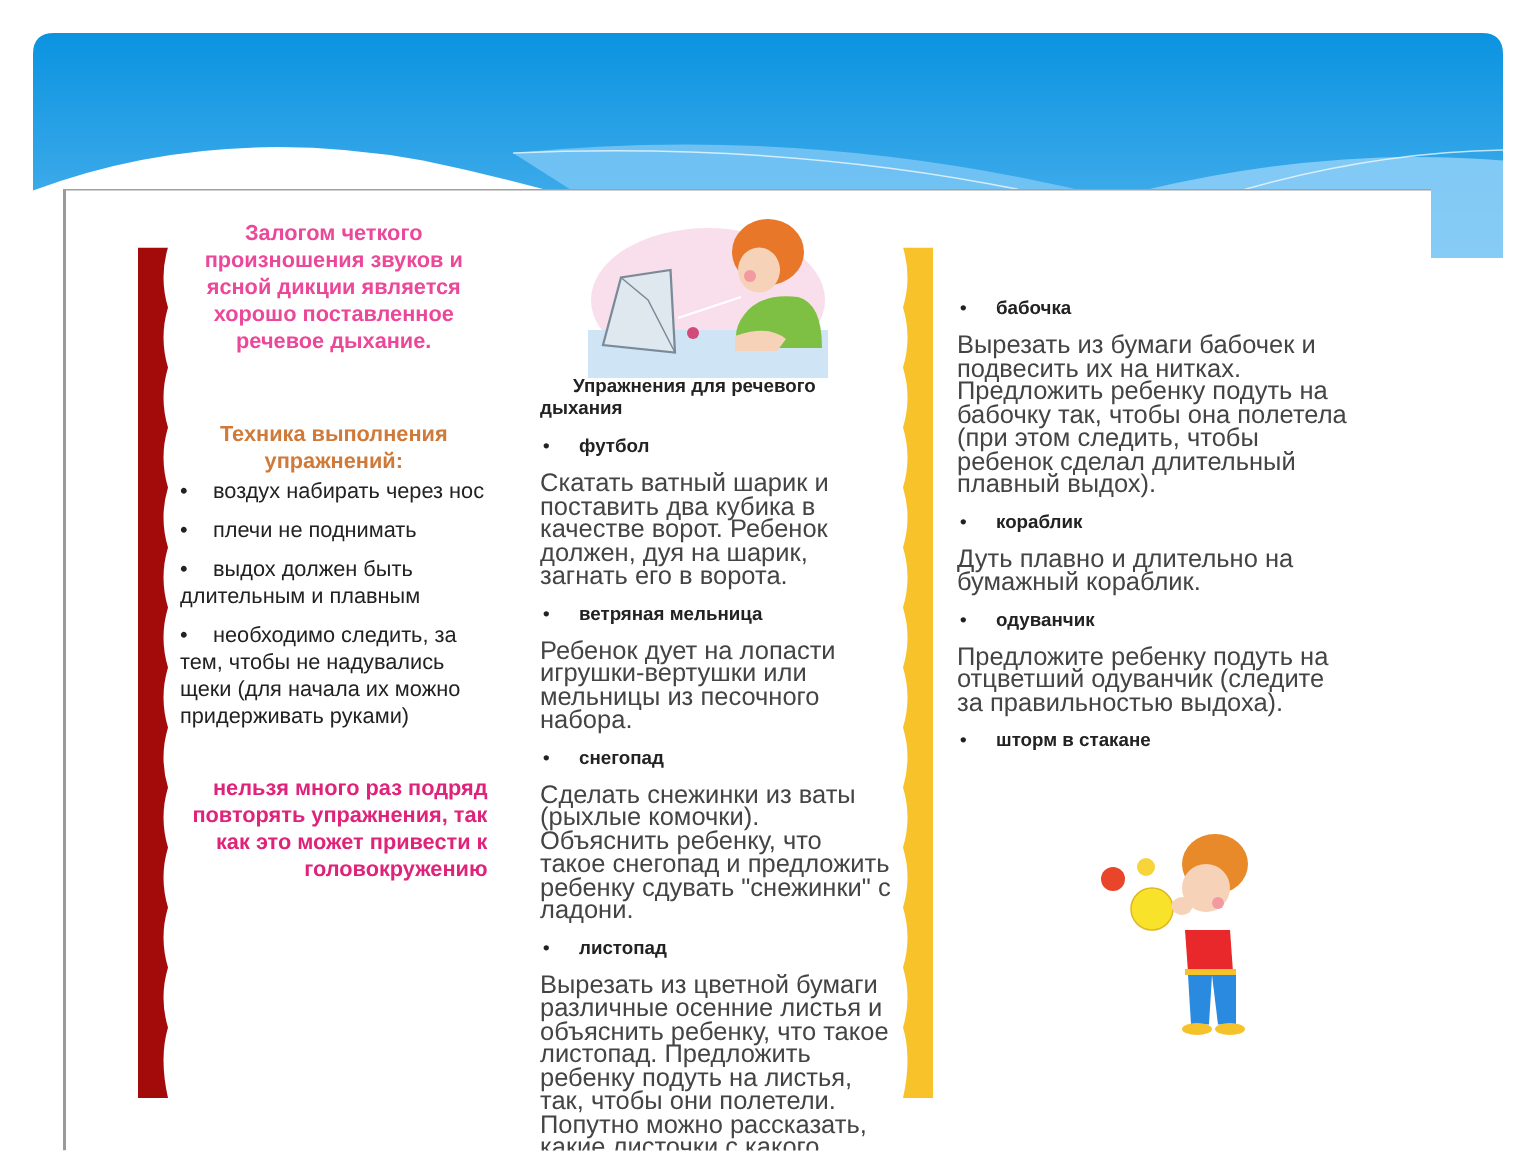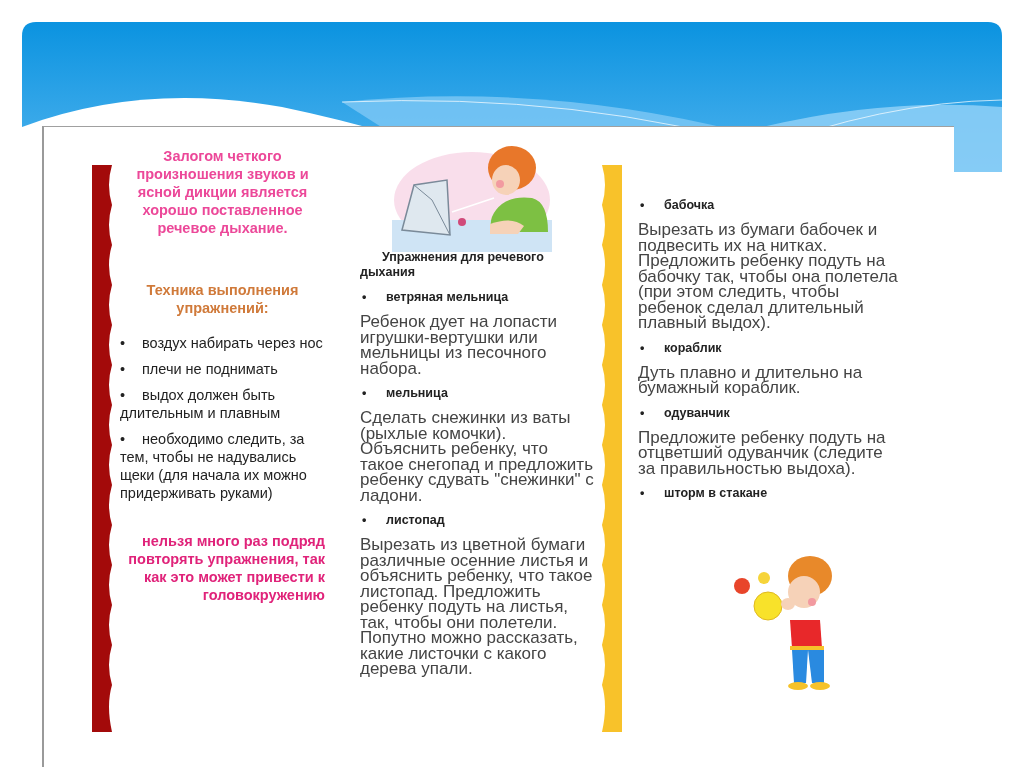--- a/index.html
+++ b/index.html
@@ -15,21 +15,21 @@
 
   .stripe { position: absolute; }
   .stripe svg { width: 100%; height: 100%; display: block; }
   .stripe-red { left: 92px; top: 165px; width: 22px; height: 567px; }
   .stripe-yellow { left: 600px; top: 165px; width: 22px; height: 567px; }
 
   
   .col1 { position: absolute; left: 120px; top: 147px; width: 205px; }
   .intro { font-weight: bold; font-size: 14.5px; line-height: 18px; color: #ec4899; text-align: center; }
   .technique-title { margin-top: 44px; font-weight: bold; font-size: 14.5px; line-height: 18px; color: #d07a3a; text-align: center; }
-  .tips { list-style: none; margin-top: 17px; }
+  .tips { list-style: none; margin-top: 2px; }
   .tips li { font-size: 14.5px; line-height: 18px; color: #222; margin-bottom: 8px; text-indent: 0; }
   .tips li .b { display: inline-block; width: 22px; }
   .warning { margin-top: 30px; font-weight: bold; font-size: 14.5px; line-height: 18px; color: #e0237a; text-align: right; }
 
   
   .illus-1 { position: absolute; left: 392px; top: 140px; width: 160px; height: 112px; }
   .col2 { position: absolute; left: 360px; top: 250px; width: 235px; }
   .ex-title-main { font-weight: bold; font-size: 12.5px; line-height: 15px; color: #222; text-indent: 22px; }
   .ex { margin-top: 10px; }
   .ex-name { font-weight: bold; font-size: 12.5px; line-height: 15px; color: #222; }
@@ -102,25 +102,29 @@
     <ellipse cx="114" cy="40" rx="14" ry="15" fill="#f6d2b8"></ellipse>
     <circle cx="108" cy="44" r="4" fill="#f29aa0"></circle>
     <path d="M104,70 Q115,55 140,58 Q156,62 156,92 L100,92 Q96,80 104,70 Z" fill="#7dc043"></path>
     <path d="M98,84 Q120,76 132,86 L126,94 L98,94 Z" fill="#f6d2b8"></path>
   </svg>
 </div>
 
 <div class="col2">
   <div class="ex-title-main">Упражнения для речевого дыхания</div>
   <div class="ex">
+    <div class="ex-name"><span class="b">•</span><span>футбол</span></div>
+    <div class="ex-desc">Скатать ватный шарик и поставить два кубика в качестве ворот. Ребенок должен, дуя на шарик, загнать его в ворота.</div>
+  </div>
+  <div class="ex">
     <div class="ex-name"><span class="b">•</span><span>ветряная мельница</span></div>
     <div class="ex-desc">Ребенок дует на лопасти игрушки-вертушки или мельницы из песочного набора.</div>
   </div>
   <div class="ex">
-    <div class="ex-name"><span class="b">•</span><span>мельница</span></div>
+    <div class="ex-name"><span class="b">•</span><span>снегопад</span></div>
     <div class="ex-desc">Сделать снежинки из ваты (рыхлые комочки). Объяснить ребенку, что такое снегопад и предложить ребенку сдувать "снежинки" с ладони.</div>
   </div>
   <div class="ex">
     <div class="ex-name"><span class="b">•</span><span>листопад</span></div>
     <div class="ex-desc">Вырезать из цветной бумаги различные осенние листья и объяснить ребенку, что такое листопад. Предложить ребенку подуть на листья, так, чтобы они полетели. Попутно можно рассказать, какие листочки с какого дерева упали.</div>
   </div>
 </div>
 
 <div class="col3">
   <div class="ex">

